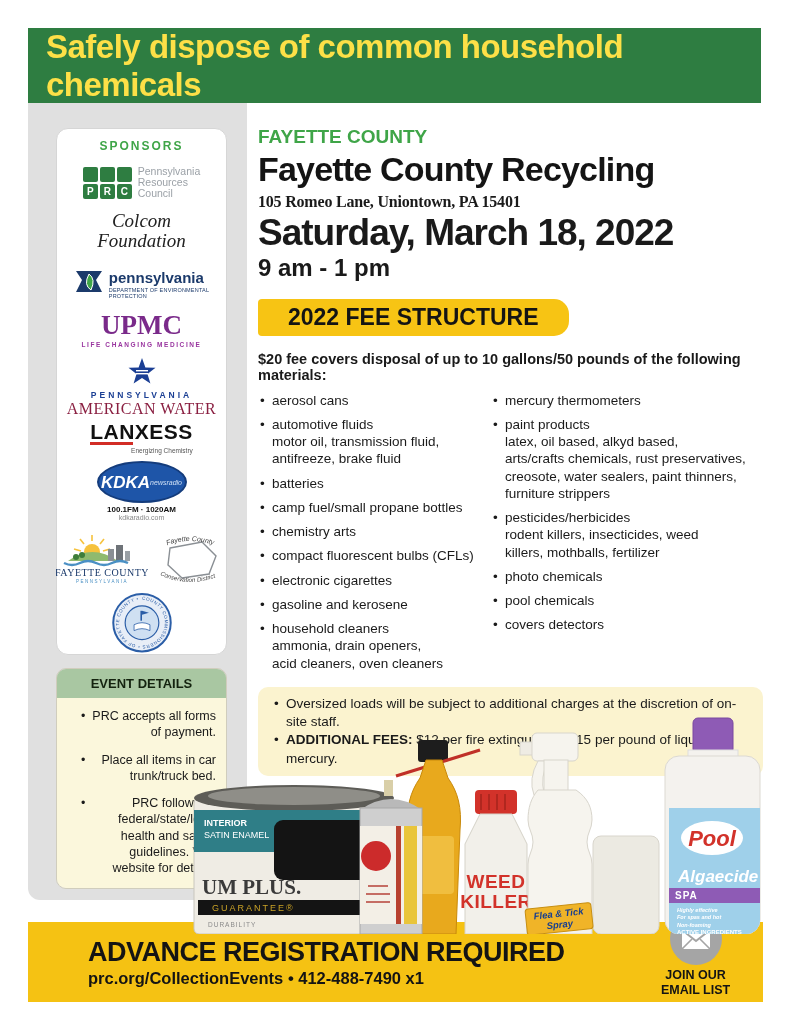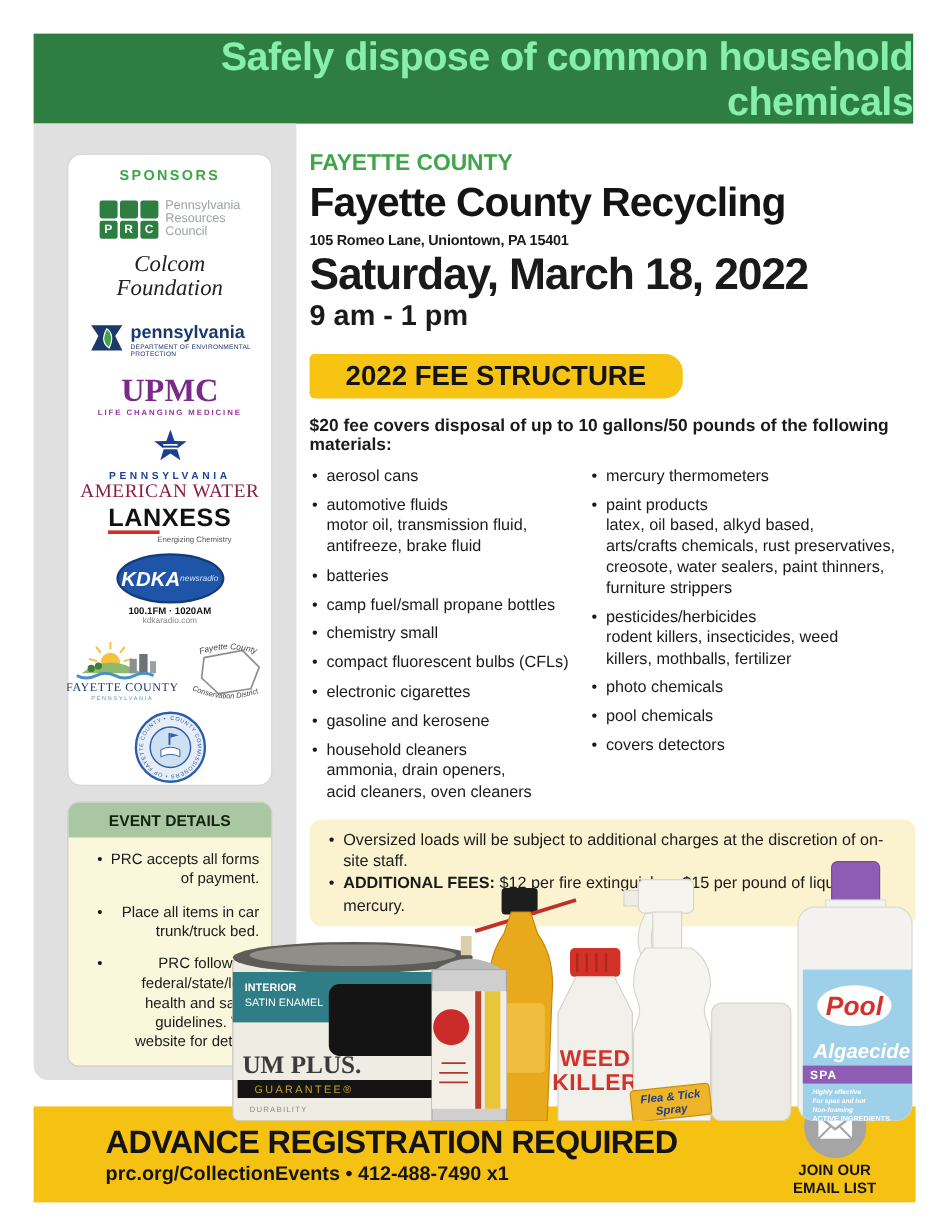--- a/index.html
+++ b/index.html
@@ -3,21 +3,21 @@
 <meta charset="utf-8">
 <style>
   * { margin:0; padding:0; box-sizing:border-box; }
   html,body { background:#fff; }
   body { font-family:"Liberation Sans", sans-serif; color:#1a1a1a; }
   #page { position:relative; width:791px; height:1024px; background:#fff; overflow:hidden; }
 
   
   .hdr { position:absolute; left:28px; top:28px; width:733px; height:75px;
          background:#2e7d41; display:flex; align-items:center; padding-left:18px; }
-  .hdr h1 { color:#86efac; font-size:33px; font-weight:700; letter-spacing:-0.5px;text-align:right; }
+  .hdr h1 { color:#fde047; font-size:33px; font-weight:700; letter-spacing:-0.5px; }
 
   
   .graycol { position:absolute; left:28px; top:103px; width:219px; height:797px;
              background:#e0e0e0; border-radius:0 0 12px 12px; }
 
   
   .sponsors { position:absolute; left:56px; top:128px; width:171px; height:527px;
               background:#fff; border:1px solid #d6d6d6; border-radius:12px;
               display:flex; flex-direction:column; align-items:center; padding-top:10px; }
   .sp-head { color:#3fa548; font-size:12px; font-weight:700; letter-spacing:2px; margin-bottom:8px; }
@@ -65,21 +65,21 @@
   .event-body { background:#fbf7dc; padding:10px 10px 12px 22px;text-align:right; }
   .event-body ul { list-style:none; }
   .event-body li { position:relative; font-size:12.5px; line-height:1.3; padding-left:13px; margin-bottom:11px; }
   .event-body li:last-child { margin-bottom:0; }
   .event-body li::before { content:"•"; position:absolute; left:2px; top:0; }
 
   
   .main { position:absolute; left:258px; top:126px; width:505px; }
   .eyebrow { color:#3fa548; font-size:19px; font-weight:700; }
   .title { color:#141414; font-size:34px; font-weight:700; letter-spacing:-0.8px; line-height:1.05; margin-top:4px; }
-  .addr { font-size:12px; font-weight:600; margin-top:5px; letter-spacing:-0.2px; }
+  .addr { font-size:16px; font-weight:600; margin-top:5px; letter-spacing:-0.2px;font-family:Liberation Serif, serif; }
   .date { font-size:37px; font-weight:700; letter-spacing:-1px; margin-top:3px; line-height:1.05; }
   .time { font-size:24px; font-weight:700; margin-top:1px; }
 
   .fee-banner { display:inline-block; margin-top:17px; background:#f7c414; color:#141414;
                 font-size:23px; font-weight:800; padding:5px 30px 5px 30px; border-radius:4px 15px 15px 4px; }
   .fee-intro { font-size:14.5px; font-weight:700; margin-top:15px; }
 
   .cols { display:flex; margin-top:9px; }
   .col-left { width:233px; }
   .col-right { flex:1; }
@@ -267,21 +267,21 @@
     <span class="mat-label">batteries</span>
     
   </li>
 
   <li>
     <span class="mat-label">camp fuel/small propane bottles</span>
     
   </li>
 
   <li>
-    <span class="mat-label">chemistry small</span>
+    <span class="mat-label">chemistry arts</span>
     
   </li>
 
   <li>
     <span class="mat-label">compact fluorescent bulbs (CFLs)</span>
     
   </li>
 
   <li>
     <span class="mat-label">electronic cigarettes</span>

